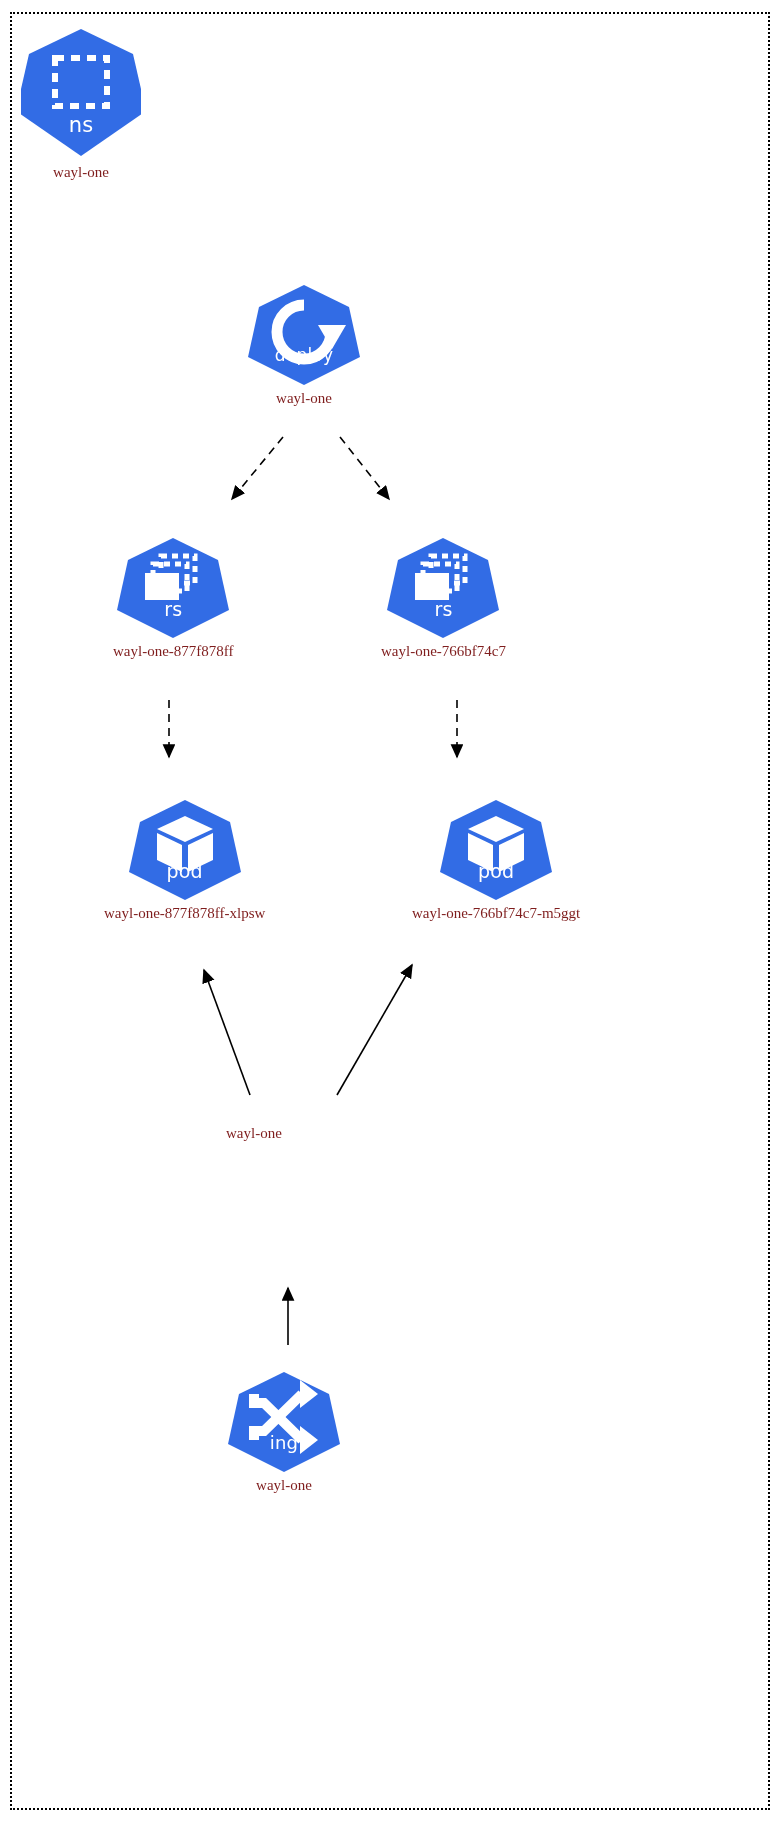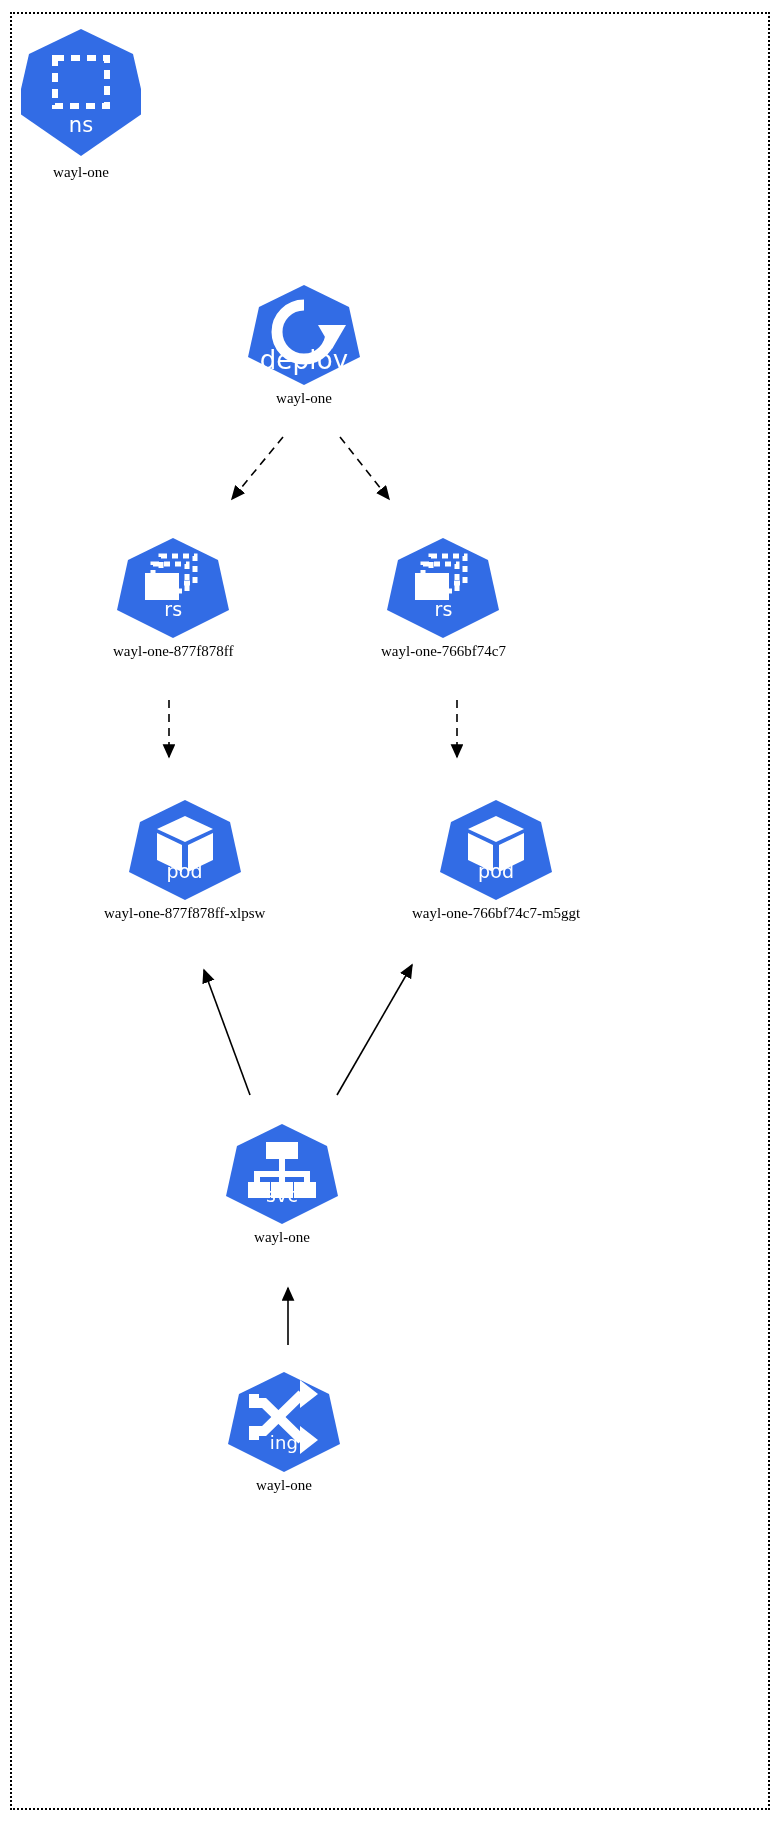--- a/index.html
+++ b/index.html
@@ -15,21 +15,21 @@
   .node{position:absolute;display:flex;flex-direction:column;align-items:center;}
   .hept{position:relative;display:block;}
   .hept svg{display:block;}
   .glyph-label{
     position:absolute;left:0;right:0;text-align:center;
     font-family:"DejaVu Sans",sans-serif;color:#ffffff;
     font-weight:400;letter-spacing:.2px;pointer-events:none;
   }
   .caption{
     margin-top:3px;font-family:"Liberation Serif",serif;
-    font-size:15px;color:#000000;white-space:nowrap;text-align:center;line-height:1.1;
+    font-size:15px;color:#7f1d1d;white-space:nowrap;text-align:center;line-height:1.1;
   }
 
   
   #node-ns     {left:21px;  top:25px;}
   #node-deploy {left:248px; top:283px;}
   #node-rs-1   {left:113px; top:536px;}
   #node-rs-2   {left:381px; top:536px;}
   #node-pod-1  {left:104px; top:798px;}
   #node-pod-2  {left:412px; top:798px;}
   #node-svc    {left:226px; top:1122px;}
@@ -91,21 +91,21 @@
     <div class="caption" style="margin-top:4px;">wayl-one</div>
   </div>
 
   <div class="node" id="node-deploy">
     <div class="hept">
       <svg width="112" height="104" viewBox="0 0 112 104">
         <polygon points="56,2 101,24 112,74 56,102 0,74 11,24" fill="#326CE5"></polygon>
         <path d="M56,22 A27,27 0 1 0 83,49" fill="none" stroke="#ffffff" stroke-width="11"></path>
         <polygon points="70,42 98,42 84,66" fill="#ffffff"></polygon>
       </svg>
-      <div class="glyph-label" style="top:62px;font-size:26px;">deploy</div>
+      <div class="glyph-label" style="top:62px;font-size:17px;">deploy</div>
     </div>
     <div class="caption">wayl-one</div>
   </div>
 
   <div class="node" id="node-rs-1">
     <div class="hept">
       <svg width="112" height="104" viewBox="0 0 112 104">
         <polygon points="56,2 101,24 112,74 56,102 0,74 11,24" fill="#326CE5"></polygon>
         <rect x="44" y="20" width="34" height="27" fill="none" stroke="#ffffff" stroke-width="5" stroke-dasharray="6,5"></rect>
         <rect x="36" y="28" width="34" height="27" fill="none" stroke="#ffffff" stroke-width="5" stroke-dasharray="6,5"></rect>
@@ -149,35 +149,20 @@
         <polygon points="56,18 84,31 56,44 28,31" fill="#ffffff"></polygon>
         <polygon points="28,35 53,47 53,74 28,62" fill="#ffffff"></polygon>
         <polygon points="59,47 84,35 84,62 59,74" fill="#ffffff"></polygon>
       </svg>
       <div class="glyph-label" style="top:62px;font-size:19px;">pod</div>
     </div>
     <div class="caption">wayl-one-766bf74c7-m5ggt</div>
   </div>
 
   <div class="node" id="node-svc">
-    <div class="hept">
-      <svg width="112" height="104" viewBox="0 0 112 104">
-        <polygon points="56,2 101,24 112,74 56,102 0,74 11,24" fill="#326CE5"></polygon>
-        <rect x="40" y="20" width="32" height="17" fill="#ffffff"></rect>
-        <rect x="53" y="37" width="6" height="14" fill="#ffffff"></rect>
-        <rect x="28" y="49" width="56" height="6" fill="#ffffff"></rect>
-        <rect x="28" y="49" width="6" height="12" fill="#ffffff"></rect>
-        <rect x="53" y="49" width="6" height="12" fill="#ffffff"></rect>
-        <rect x="78" y="49" width="6" height="12" fill="#ffffff"></rect>
-        <rect x="22" y="60" width="22" height="16" fill="#ffffff"></rect>
-        <rect x="45" y="60" width="22" height="16" fill="#ffffff"></rect>
-        <rect x="68" y="60" width="22" height="16" fill="#ffffff"></rect>
-      </svg>
-      <div class="glyph-label" style="top:62px;font-size:19px;">svc</div>
-    </div>
     <div class="caption">wayl-one</div>
   </div>
 
   <div class="node" id="node-ing">
     <div class="hept">
       <svg width="112" height="104" viewBox="0 0 112 104">
         <polygon points="56,2 101,24 112,74 56,102 0,74 11,24" fill="#326CE5"></polygon>
 
         <path d="M26,24 L26,33 L36,33 L74,70" fill="none" stroke="#ffffff" stroke-width="10" stroke-linejoin="miter"></path>
         <polygon points="72,56 90,70 72,84" fill="#ffffff"></polygon>

